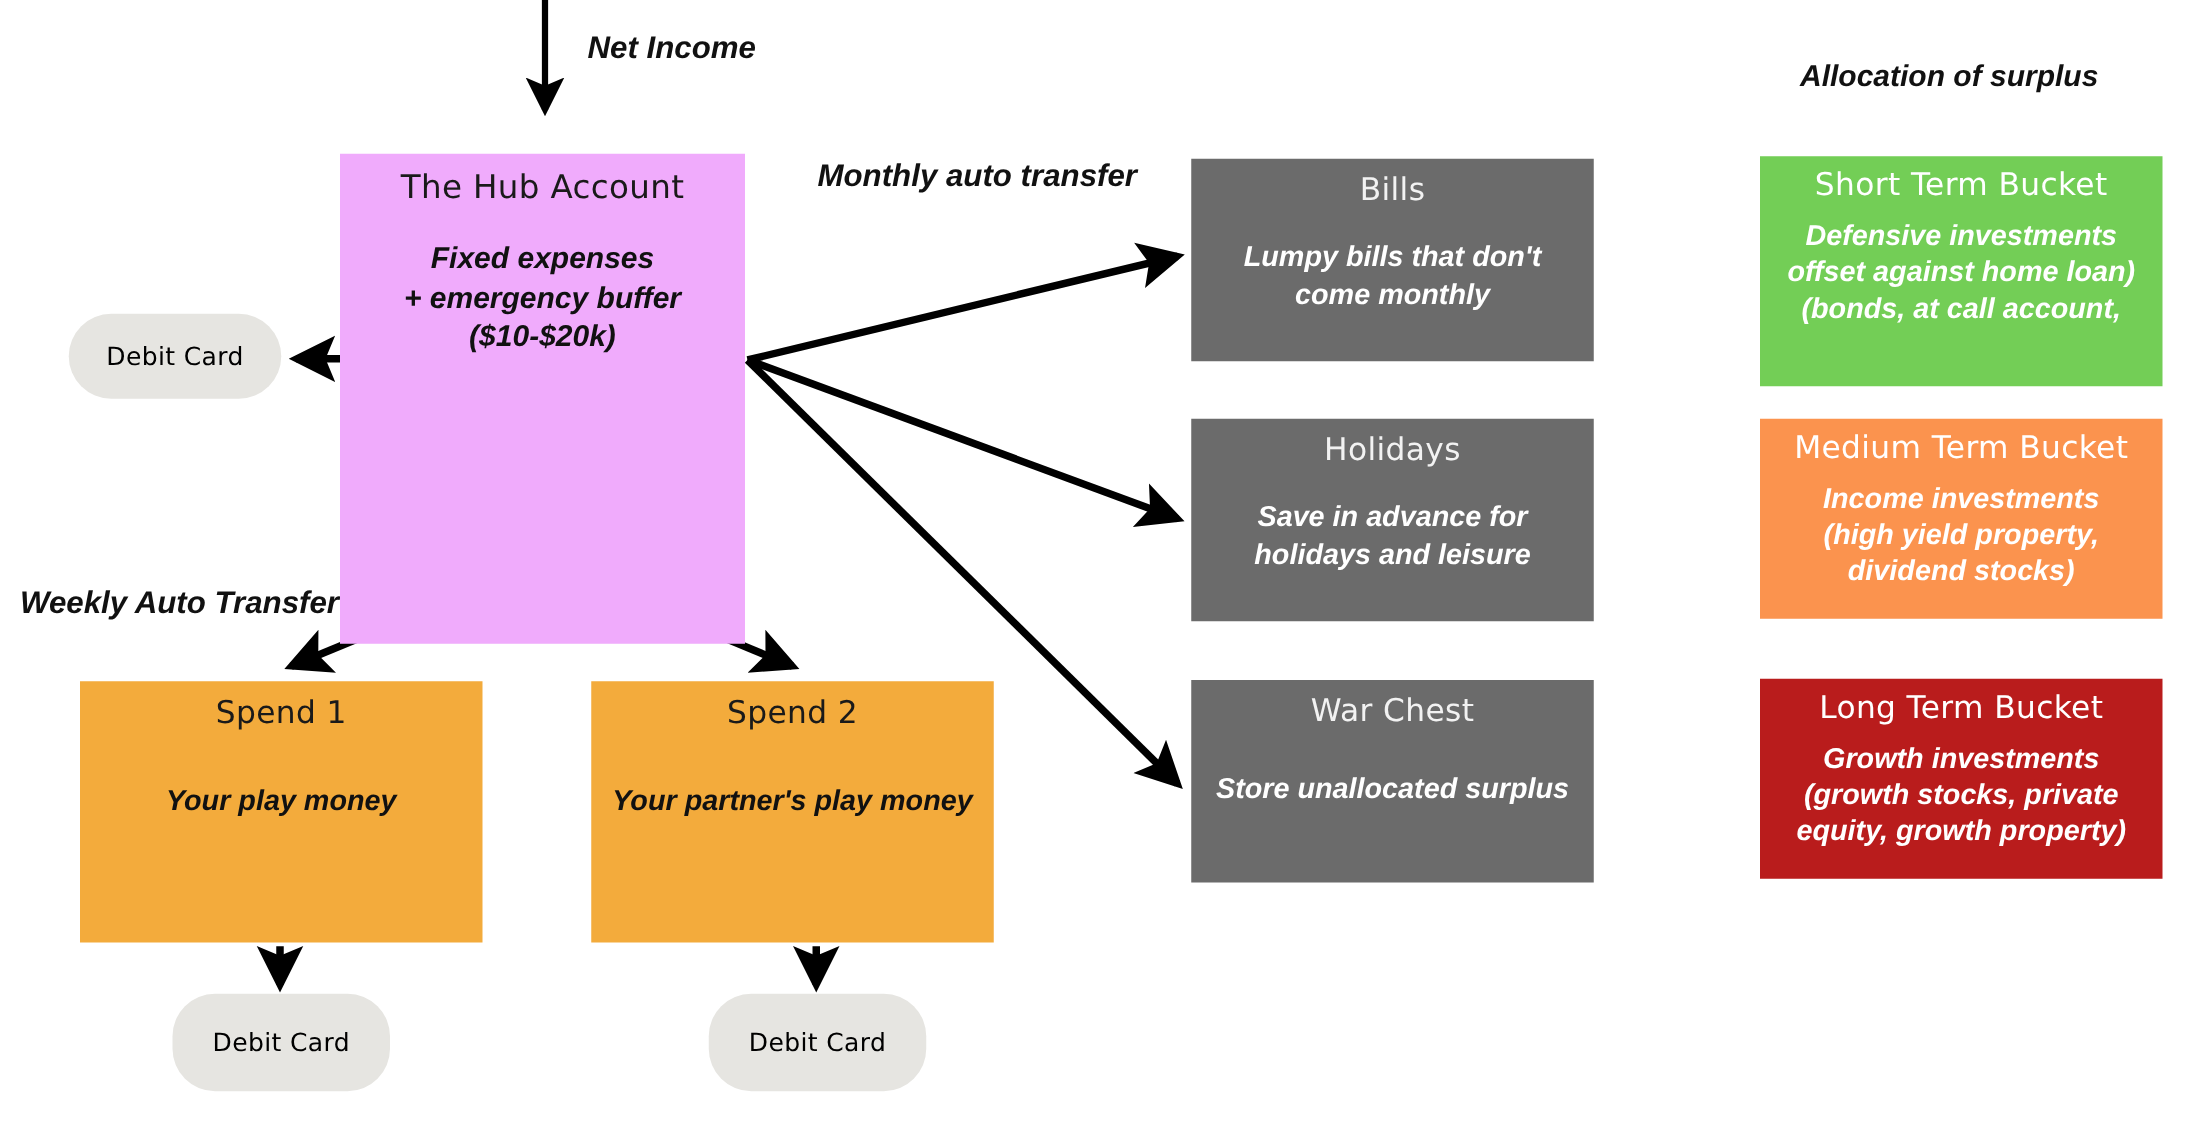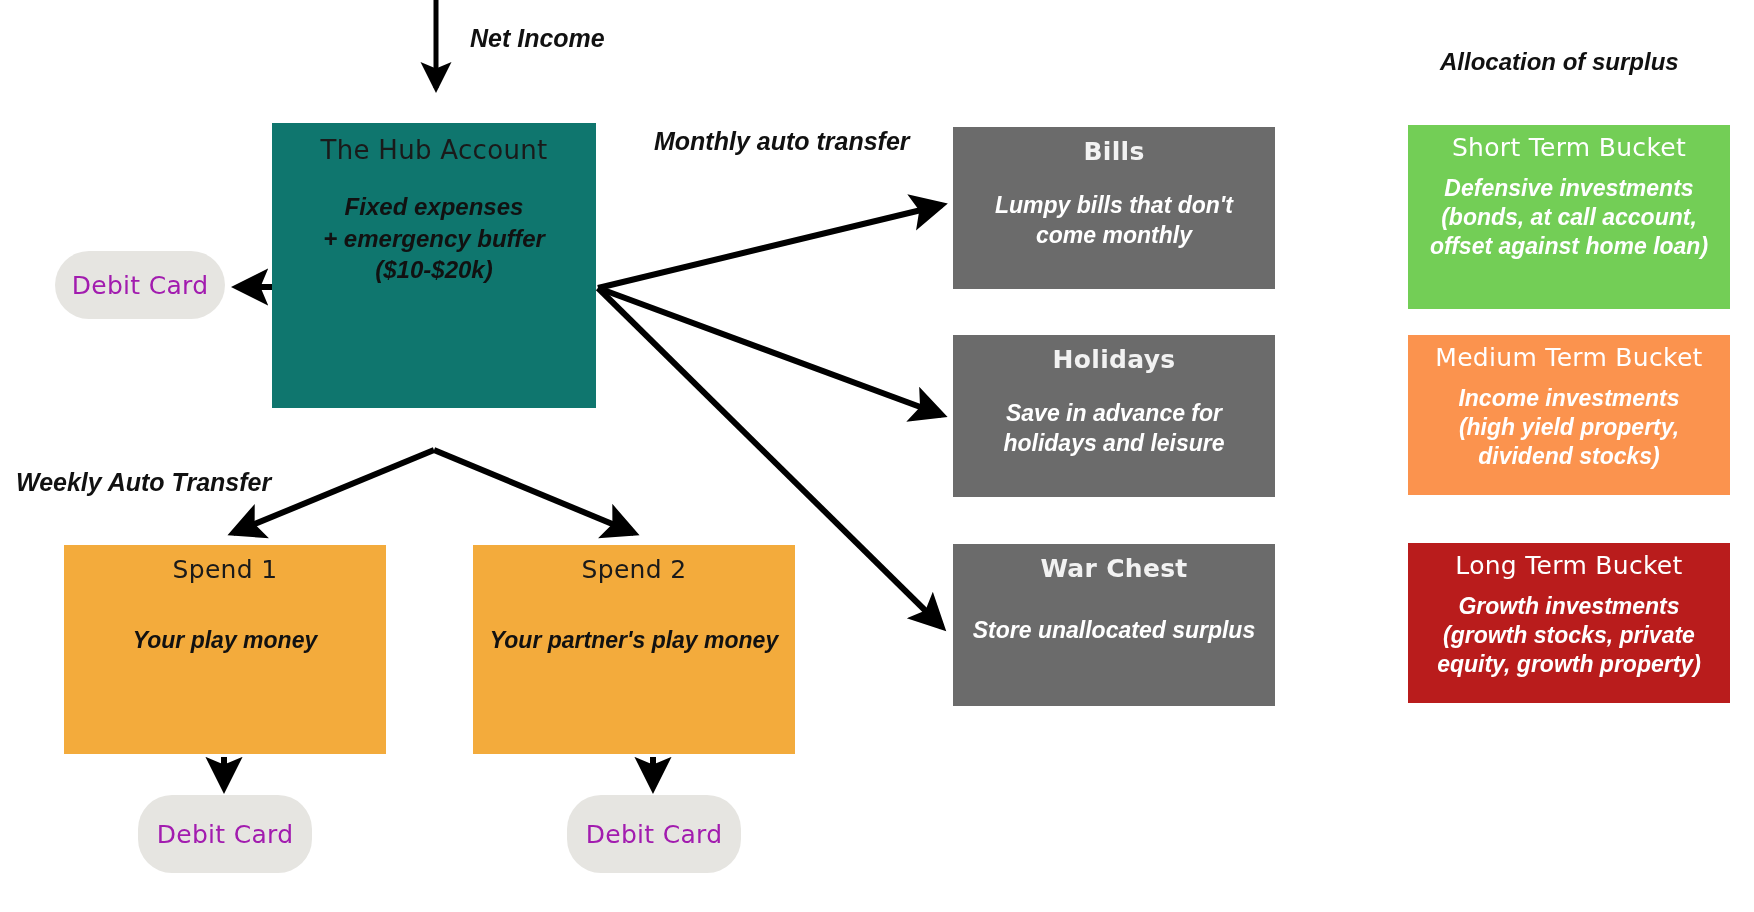--- a/index.html
+++ b/index.html
@@ -31,37 +31,37 @@
     letter-spacing: 0.3px;
   }
   .box .body {
     font-family: "Liberation Sans", sans-serif;
     font-weight: bold;
     font-style: italic;
   }
 
   
   #hub-account {
-    left: 272px; top: 123px; width: 324px; height: 285px;
-    background: #0f766e;
+    left: 272px; top: 123px; width: 324px; height: 392px;
+    background: #f0abfc;
     padding-top: 12px;
     text-align: center;
   }
   #hub-account .title { font-size: 26px; color: #1a1a1a; }
   #hub-account .body {
     font-size: 24px; color: #111111; line-height: 1.32; margin-top: 26px;
   }
 
   
   .gray-box {
     left: 953px; width: 322px;
     background: #6B6B6B;
     padding-top: 10px;
   }
-  .gray-box .title { font-size: 25px; color: #f2f2f2; font-weight: bold; }
+  .gray-box .title { font-size: 25px; color: #f2f2f2; }
   .gray-box .body {
     font-size: 23px; color: #ffffff; line-height: 1.32; margin-top: 24px;
     padding: 0 10px;
   }
   #box-bills    { top: 127px; height: 162px; }
   #box-holidays { top: 335px; height: 162px; }
   #box-warchest { top: 544px; height: 162px; }
   #box-warchest .body { margin-top: 32px; }
 
   
@@ -93,22 +93,22 @@
 
   
   .debit-pill {
     position: absolute;
     background: #E6E5E1;
     border-radius: 34px;
     display: flex;
     align-items: center;
     justify-content: center;
     font-family: "DejaVu Sans", sans-serif;
-    font-size: 25px;
-    color: #a21caf;
+    font-size: 20px;
+    color: #000000;
     letter-spacing: 0.3px;
   }
   #debit-hub    { left: 55px; top: 251px; width: 170px; height: 68px; }
   #debit-spend1 { left: 138px; top: 795px; width: 174px; height: 78px; }
   #debit-spend2 { left: 567px; top: 795px; width: 174px; height: 78px; }
 
   
   .label {
     position: absolute;
     font-family: "Liberation Sans", sans-serif;
@@ -214,22 +214,22 @@
     <div class="title">War Chest</div>
     <div class="body">
       <div>Store unallocated surplus</div>
     </div>
   </div>
 
   <div class="box bucket-box" id="bucket-short">
     <div class="title">Short Term Bucket</div>
     <div class="body">
       <div>Defensive investments</div>
+      <div>offset against home loan)</div>
       <div>(bonds, at call account,</div>
-      <div>offset against home loan)</div>
     </div>
   </div>
 
   <div class="box bucket-box" id="bucket-medium">
     <div class="title">Medium Term Bucket</div>
     <div class="body">
       <div>Income investments</div>
       <div>(high yield property,</div>
       <div>dividend stocks)</div>
     </div>

